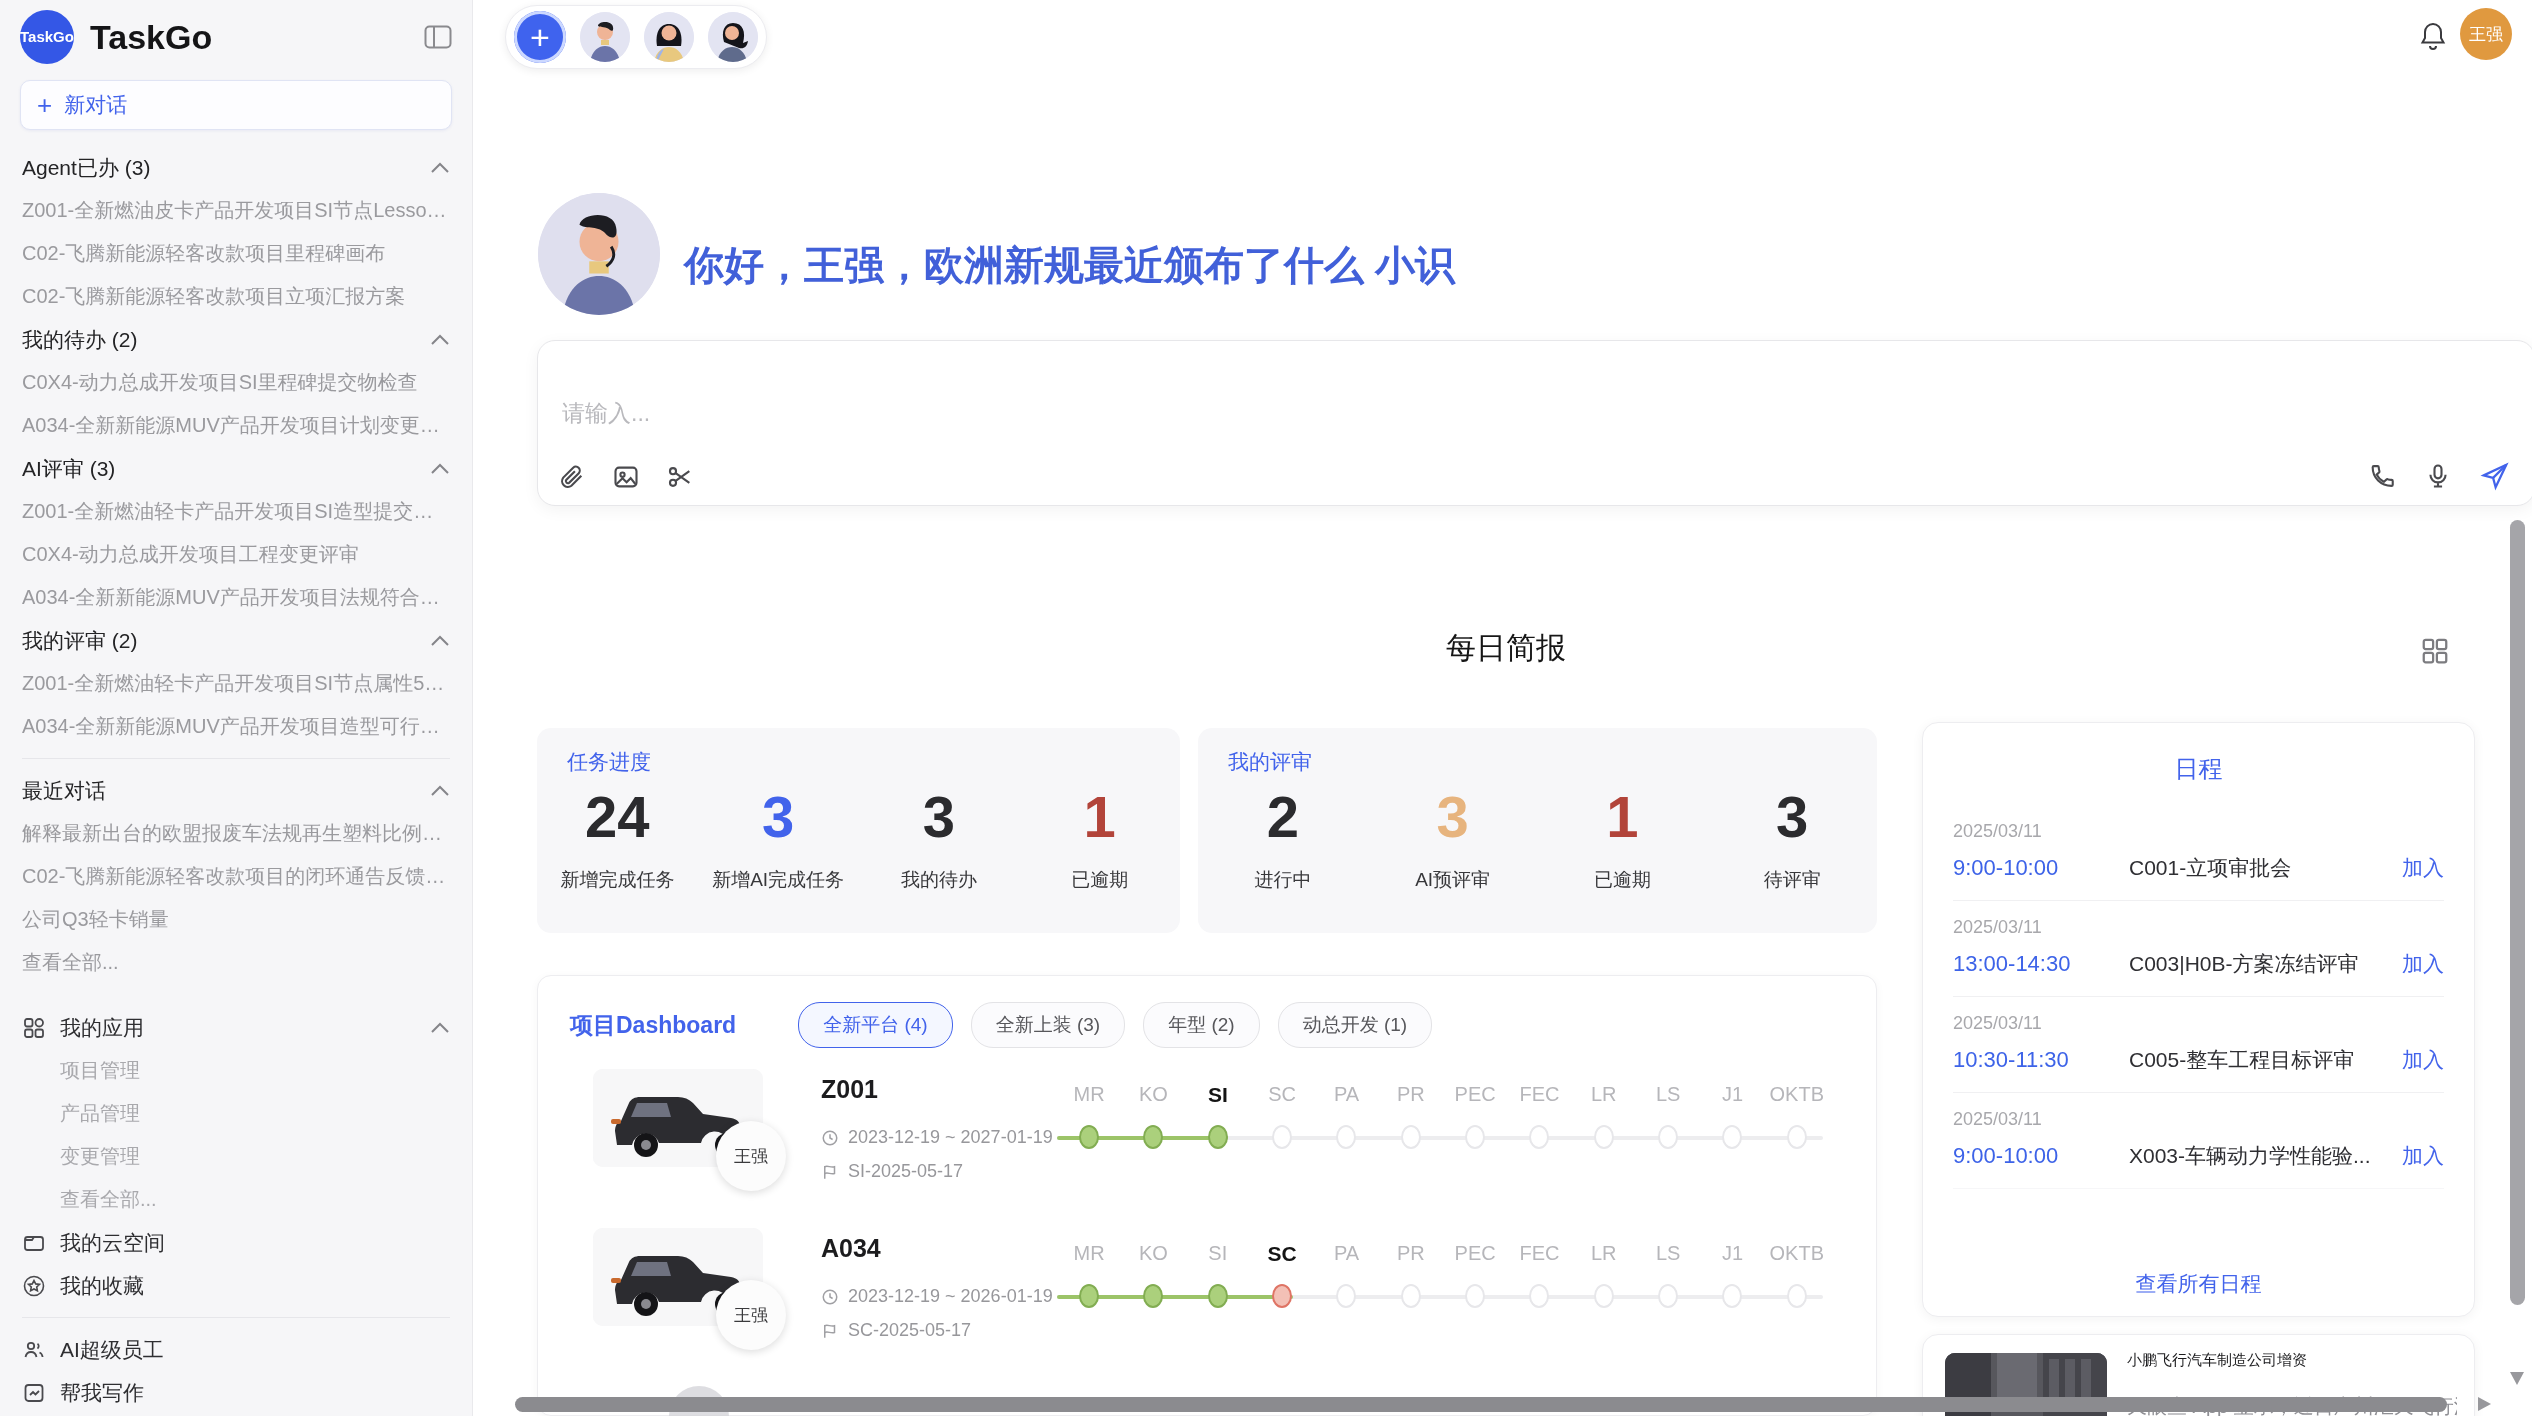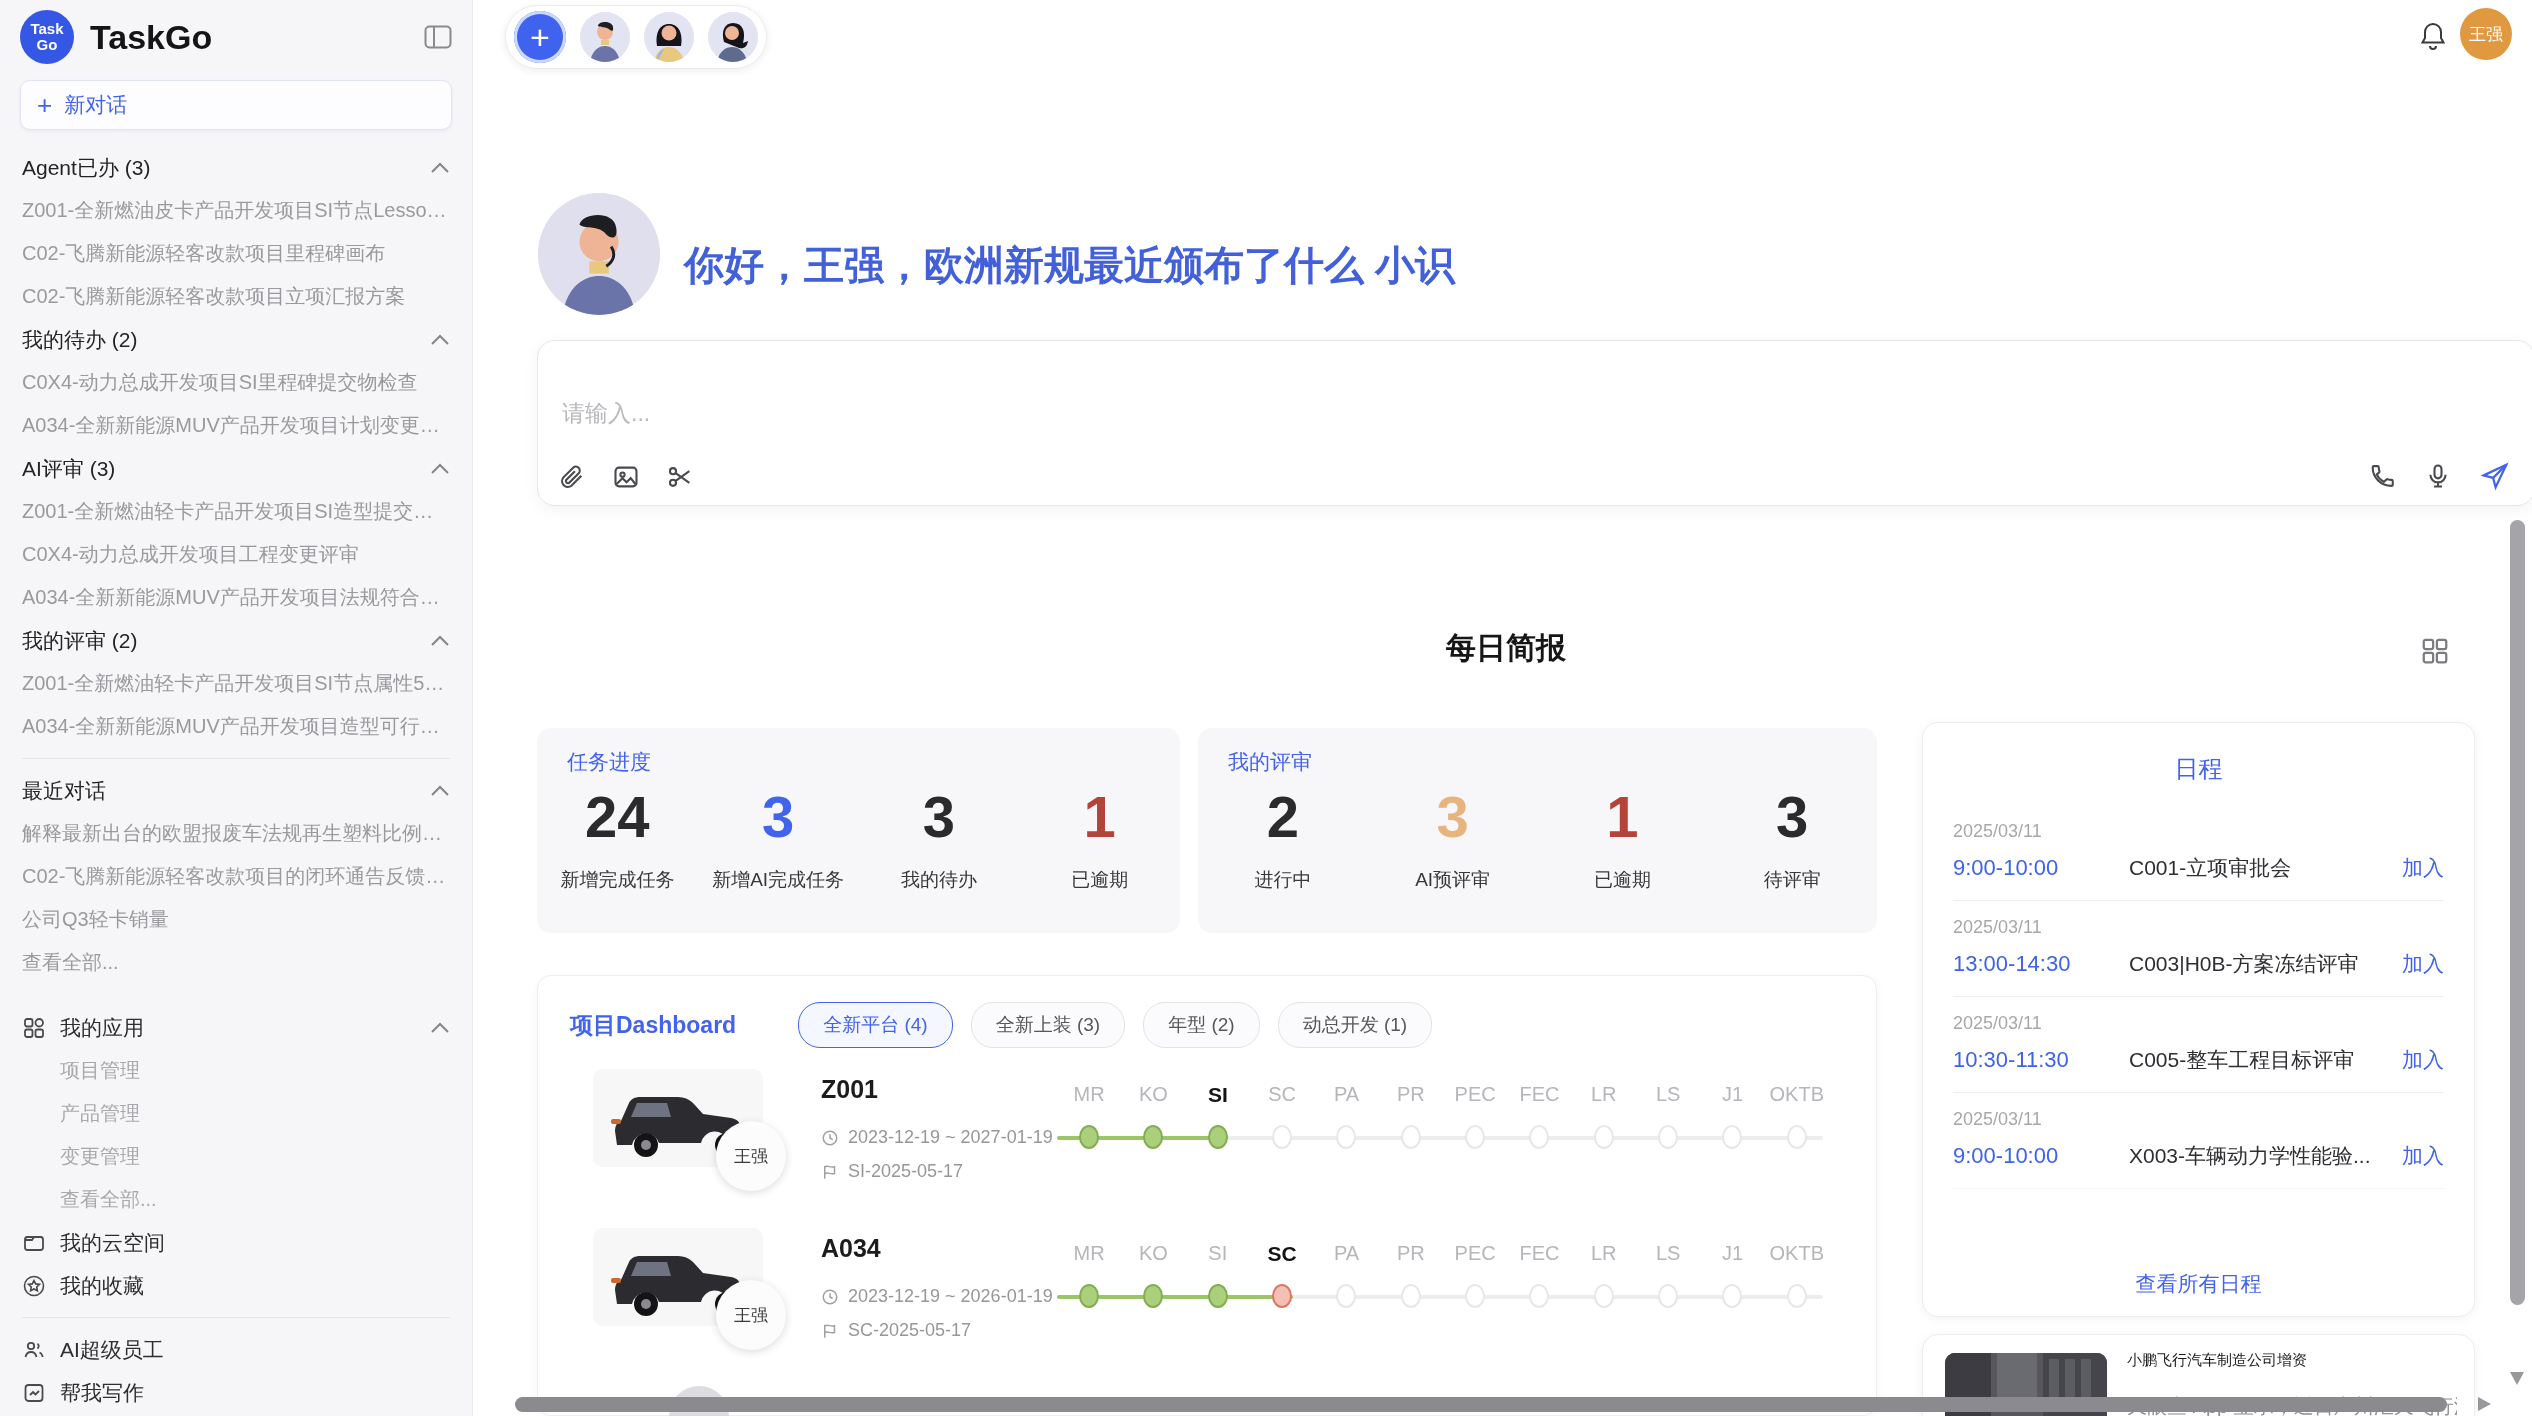--- a/index.html
+++ b/index.html
@@ -5,21 +5,21 @@
   html,body{margin:0;padding:0;background:#fff;}
   .app{position:relative;width:2532px;height:1416px;background:#ffffff;overflow:hidden;
        font-family:"Liberation Sans","DejaVu Sans",sans-serif;color:#222;}
   svg{display:block}
 
   
   .sidebar{position:absolute;left:0;top:0;width:473px;height:1416px;background:#f6f6f8;
            border-right:1px solid #e9e9ec;box-sizing:border-box;}
   .side-top{display:flex;align-items:center;height:74px;padding:0 20px;}
   .logo{width:54px;height:54px;border-radius:50%;background:#3457e6;color:#fff;display:flex;
-        flex-direction:column;align-items:center;justify-content:center;font-size:15px;line-height:16px;font-weight:700;}
+        flex-direction:row;align-items:center;justify-content:center;font-size:15px;line-height:16px;font-weight:700;}
   .app-title{font-size:34px;font-weight:700;color:#151517;margin-left:16px;flex:1;}
   .collapse-btn{cursor:pointer}
   .new-chat{margin:6px 20px 12px;height:48px;background:#fdfdff;border:1px solid #e0e4f4;border-radius:10px;
             display:flex;align-items:center;gap:12px;padding:0 16px;color:#4263eb;font-size:21px;
             box-shadow:0 1px 3px rgba(60,80,180,.08);cursor:pointer;}
   .plus-glyph{font-size:26px;line-height:26px;color:#4263eb;}
   .side-list{padding:4px 22px 0;}
   .srow{height:43px;display:flex;align-items:center;font-size:20px;color:#9a9a9e;white-space:nowrap;overflow:hidden;}
   .srow .txt{overflow:hidden;text-overflow:ellipsis;flex:1;}
   .shead{color:#242426;font-size:21px;}
@@ -57,21 +57,21 @@
   .right-icons{position:absolute;right:24px;bottom:14px;display:flex;gap:28px;align-items:center;}
   .cicon{cursor:pointer}
 
   
   .chips{position:absolute;left:537px;top:530px;width:1938px;display:flex;gap:44px;}
   .chip{background:#f0f0f2;border-radius:10px;padding:0 20px;height:52px;display:flex;align-items:center;
         font-size:19px;color:#2a2a2c;white-space:nowrap;cursor:pointer;}
 
   
   .brief-title{position:absolute;left:537px;top:628px;width:1938px;text-align:center;font-size:30px;
-               font-weight:700;color:#161616;}
+               font-weight:400;color:#161616;}
   .brief-grid-icon{position:absolute;left:2420px;top:636px;cursor:pointer;}
   .stat-card{position:absolute;top:728px;height:205px;background:#f7f7f9;border-radius:14px;}
   .card1{left:537px;width:643px;}
   .card2{left:1198px;width:679px;}
   .stat-title{position:absolute;left:30px;top:20px;font-size:21px;color:#4263eb;}
   .stat-row{position:absolute;left:0;right:0;top:56px;display:flex;}
   .stat{flex:1;text-align:center;}
   .stat .num{font-size:58px;font-weight:600;color:#2b2b2e;line-height:1.15;}
   .stat .lbl{margin-top:16px;font-size:19px;color:#38383b;}
   .c-blue{color:#4263eb!important}.c-red{color:#b2443a!important}.c-orange{color:#e7b47e!important}

